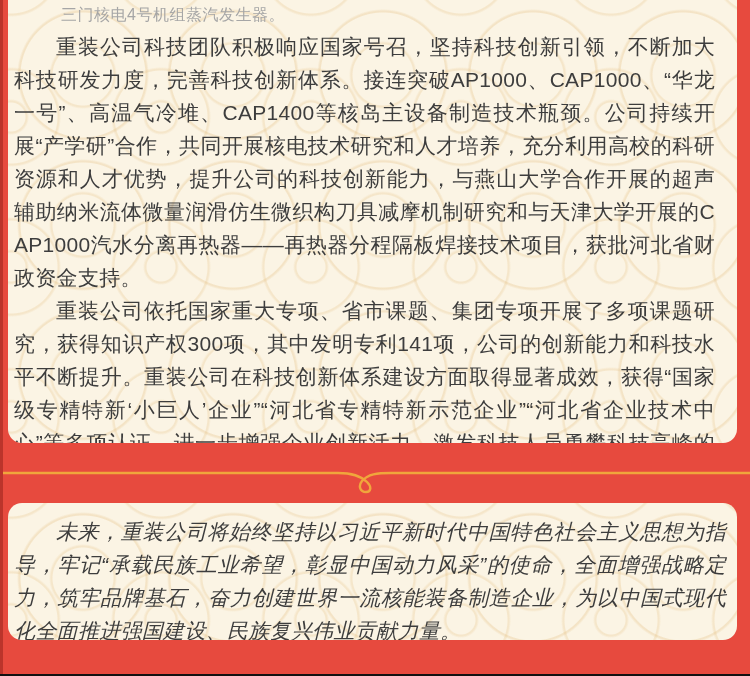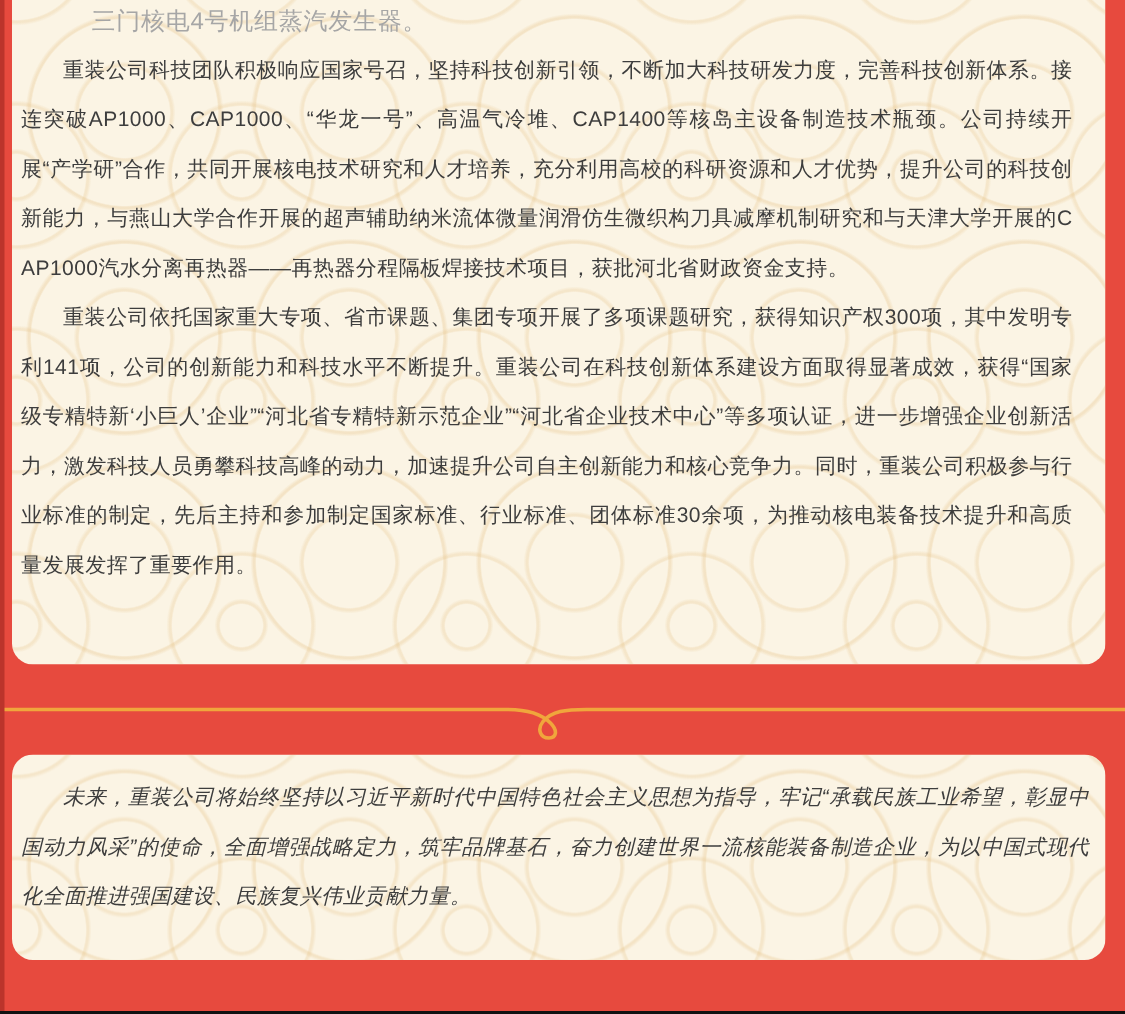--- a/index.html
+++ b/index.html
@@ -46,21 +46,21 @@
   }
   .caption {
     margin: 2px 0 4px 47px;
     font-size: 16px;
     line-height: 22px;
     color: #a6a6a6;
     letter-spacing: 0.5px;
   }
   p.body {
     margin: 0;
-    font-size: 14px;
+    font-size: 21px;
     line-height: 33px;
     color: #3d3d3d;
     text-align: justify;
     text-indent: 2em;
     letter-spacing: 0.3px;
     word-break: break-all;
   }
   .divider {
     position: absolute; left: 0; top: 458px; width: 750px; height: 36px;
     z-index: 4;

